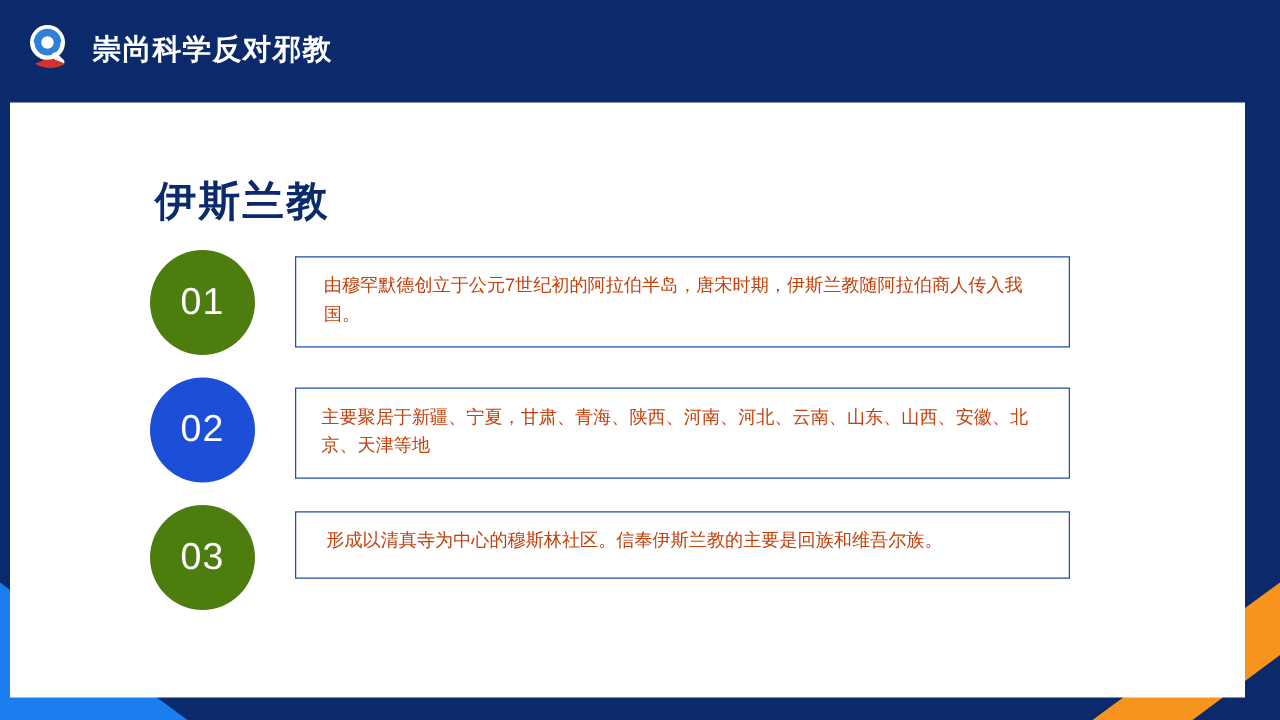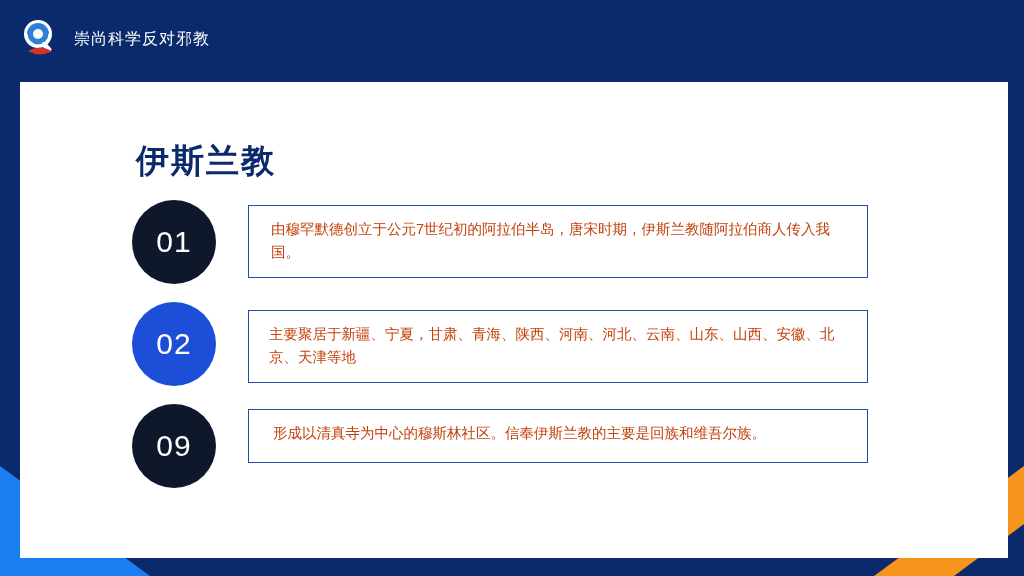--- a/index.html
+++ b/index.html
@@ -63,28 +63,28 @@
   }
   .logo {
     position: relative;
     width: 44px;
     height: 44px;
     flex: 0 0 auto;
     margin-right: 12px;
   }
   .brand-text {
     color: #ffffff;
-    font-size: 16px;
+    font-size: 23px;
     letter-spacing: 1px;
-    font-weight: 400;
+    font-weight: 700;
   }
   
   .panel {
     position: absolute;
-    left: 20px;
+    left: 8px;
     top: 82px;
     width: 988px;
     height: 476px;
     background: #ffffff;
     z-index: 3;
   }
   .title {
     position: absolute;
     left: 116px;
     top: 57px;
@@ -112,21 +112,21 @@
     height: 84px;
     border-radius: 50%;
     display: flex;
     align-items: center;
     justify-content: center;
     color: #ffffff;
     font-size: 30px;
     letter-spacing: 1px;
     box-sizing: border-box;
   }
-  .num-dark { background: #0f172a; }
+  .num-dark { background: #4d7c0f; }
   .num-orange { background: #1d4ed8; }
   .text-box {
     position: absolute;
     left: 116px;
     top: 5px;
     width: 620px;
     min-height: 54px;
     border: 1px solid #1f4fa8;
     box-sizing: border-box;
     padding: 12px 22px 12px 22px;
@@ -169,19 +169,19 @@
         <div class="num-circle num-dark">01</div>
         <div class="text-box">由穆罕默德创立于公元7世纪初的阿拉伯半岛，唐宋时期，伊斯兰教随阿拉伯商人传入我国。</div>
       </div>
 
       <div class="row row-2">
         <div class="num-circle num-orange">02</div>
         <div class="text-box">主要聚居于新疆、宁夏，甘肃、青海、陕西、河南、河北、云南、山东、山西、安徽、北京、天津等地</div>
       </div>
 
       <div class="row row-3">
-        <div class="num-circle num-dark">09</div>
+        <div class="num-circle num-dark">03</div>
         <div class="text-box">形成以清真寺为中心的穆斯林社区。信奉伊斯兰教的主要是回族和维吾尔族。</div>
       </div>
 
     </div>
   </div>
 </div>
 
 </body></html>

